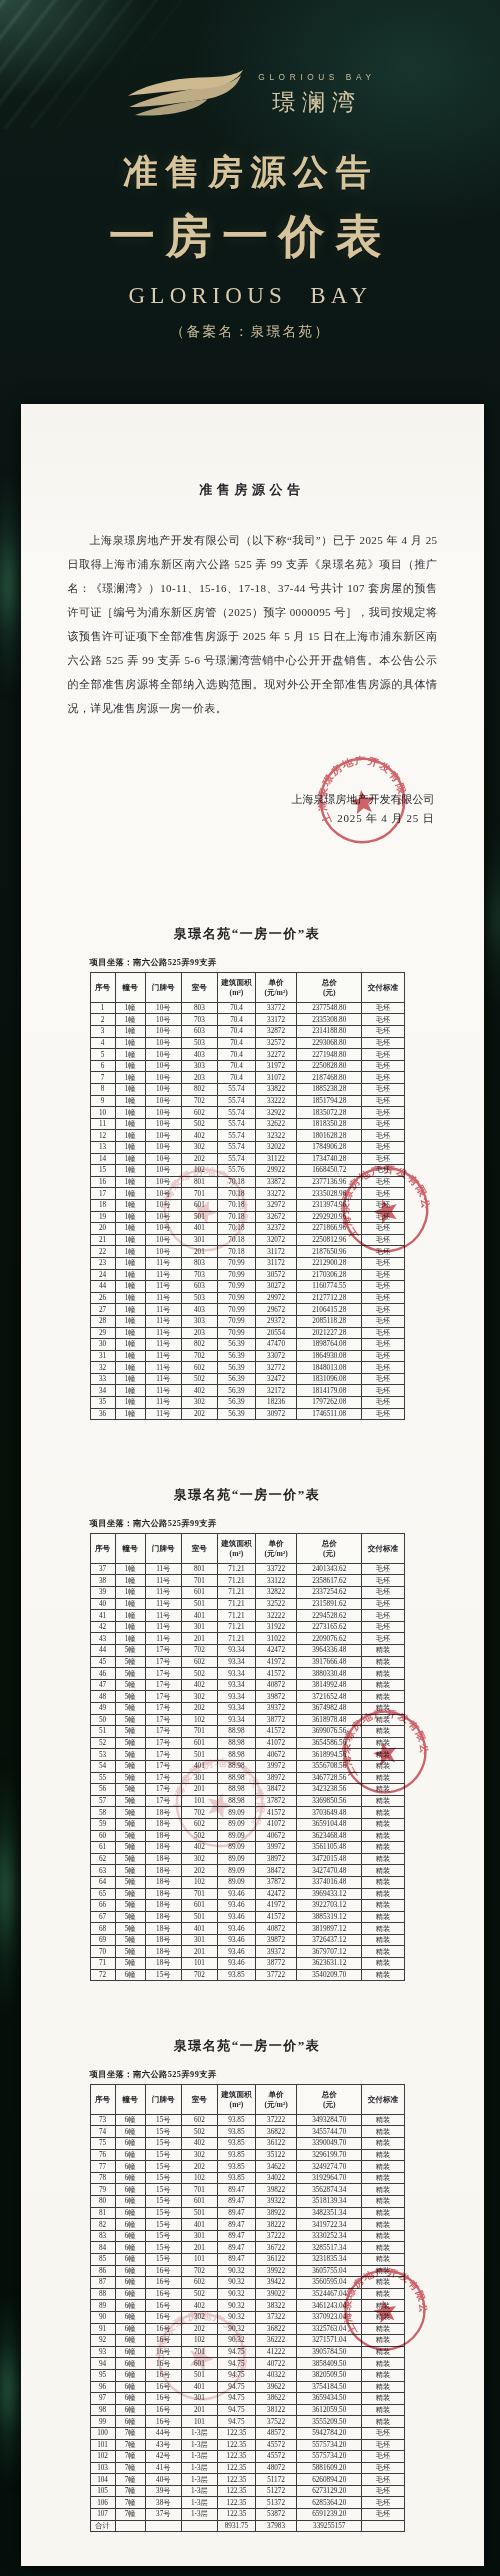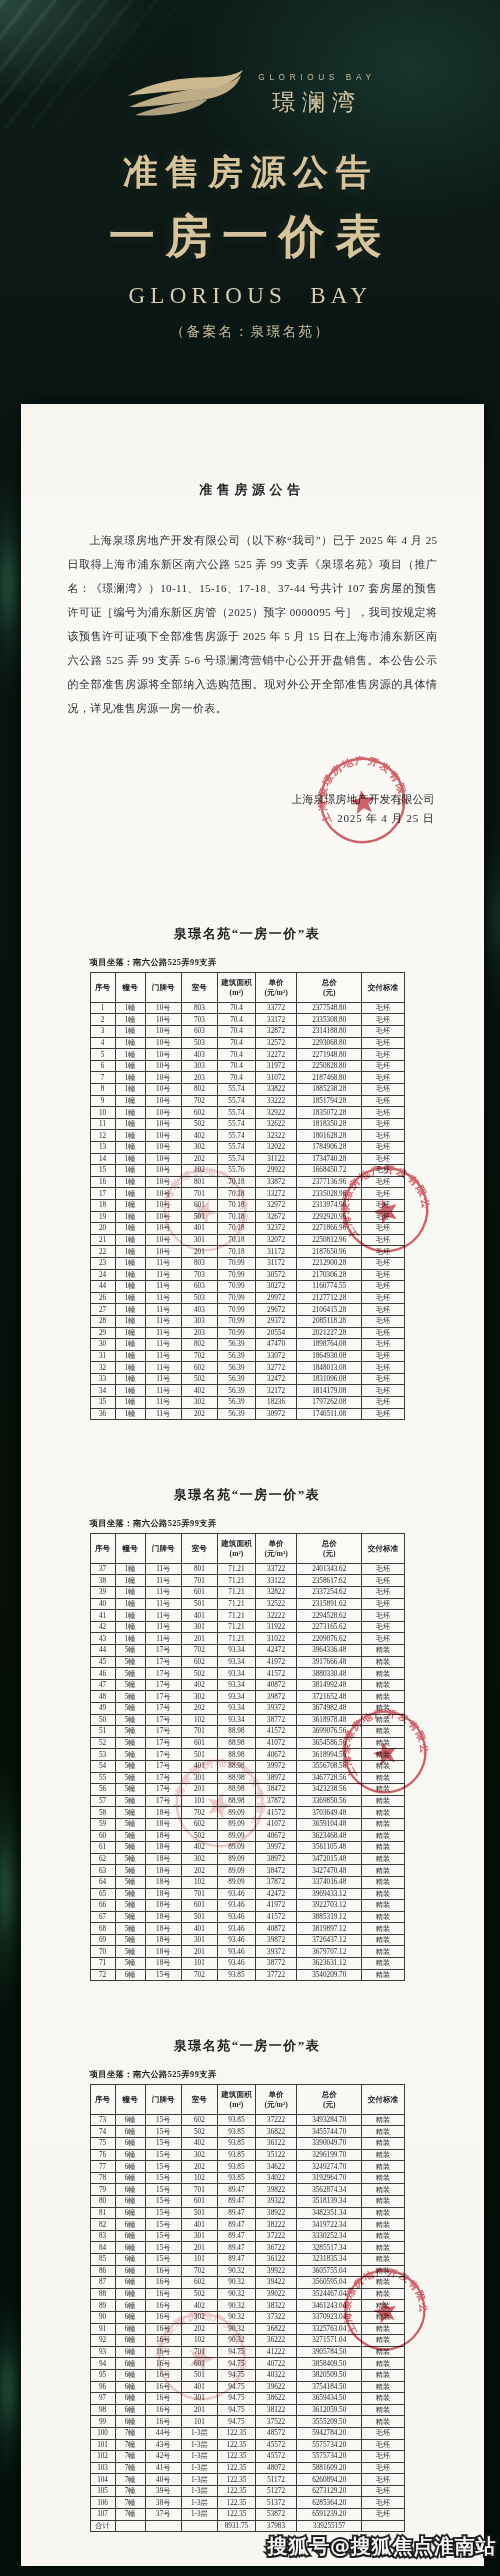--- a/index.html
+++ b/index.html
@@ -1367,16 +1367,15 @@
             <path id="arc7" d="M 16 82 A 49 49 0 1 1 104 82" fill="none"></path>
           </defs>
         <circle cx="60" cy="60" r="55" fill="none" stroke="currentColor" stroke-width="3.2"></circle>
         <path d="M60 46 L64.3 57.1 L76.2 57.7 L66.9 65.3 L70 76.8 L60 70.3 L50 76.8 L53.1 65.3 L43.8 57.7 L55.7 57.1 Z" fill="currentColor"></path>
         <text textLength="208" lengthAdjust="spacingAndGlyphs"><textPath href="#arc7">上海泉璟房地产开发有限公司</textPath></text>
       </svg>
     </div>
 
   </div>
 
-  <div class="watermark">搜狐号@搜狐焦点淮南站</div>
 
 </div>
 
 
 </body></html>

